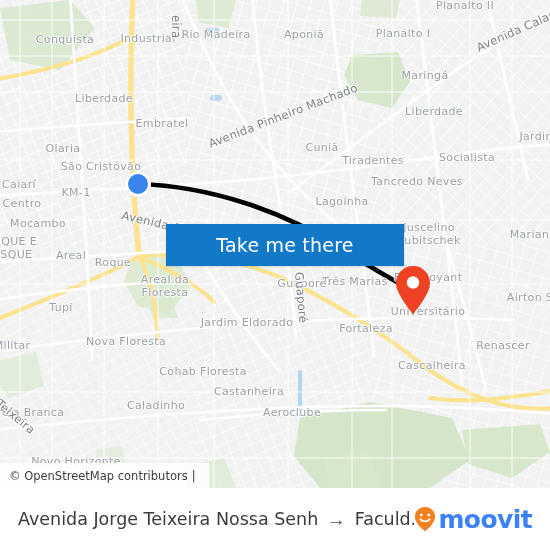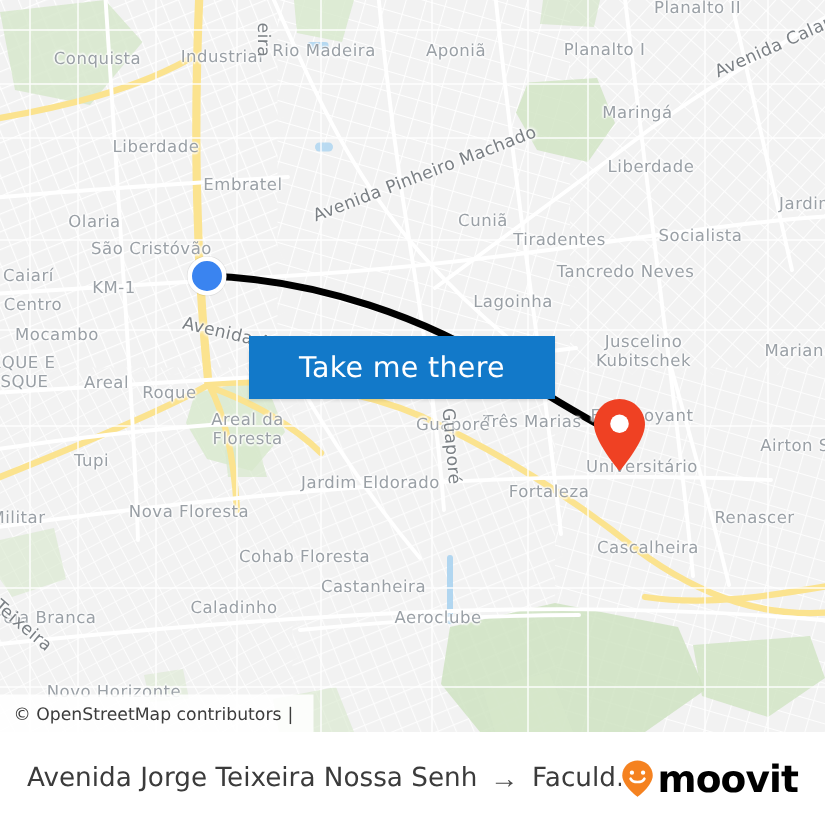--- a/index.html
+++ b/index.html
@@ -84,21 +84,21 @@
   #dest-pin {
     position: absolute;
     width: 36px; height: 50px;
   }
 
   
   #take-me-there {
     position: absolute;
     left: 166px;
     top: 224px;
-    width: 204px;
+    width: 238px;
     height: 42px;
     background: #1279c9;
     color: #ffffff;
     font-family: "DejaVu Sans", sans-serif;
     font-size: 19px;
     display: flex;
     align-items: center;
     justify-content: center;
     border: none;
     cursor: pointer;
@@ -159,21 +159,21 @@
     overflow: hidden;
     max-width: 86px;
   }
   #moovit-logo {
     margin-left: auto;
     display: flex;
     align-items: center;
     gap: 2px;
   }
   #moovit-wordmark {
-    color: #000000;
+    color: #3b82f6;
     font-family: "DejaVu Sans", sans-serif;
     font-size: 25px;
     font-weight: bold;
     letter-spacing: -0.6px;
     line-height: 1;
   }
 </style>
 </head>
 <body>
 

